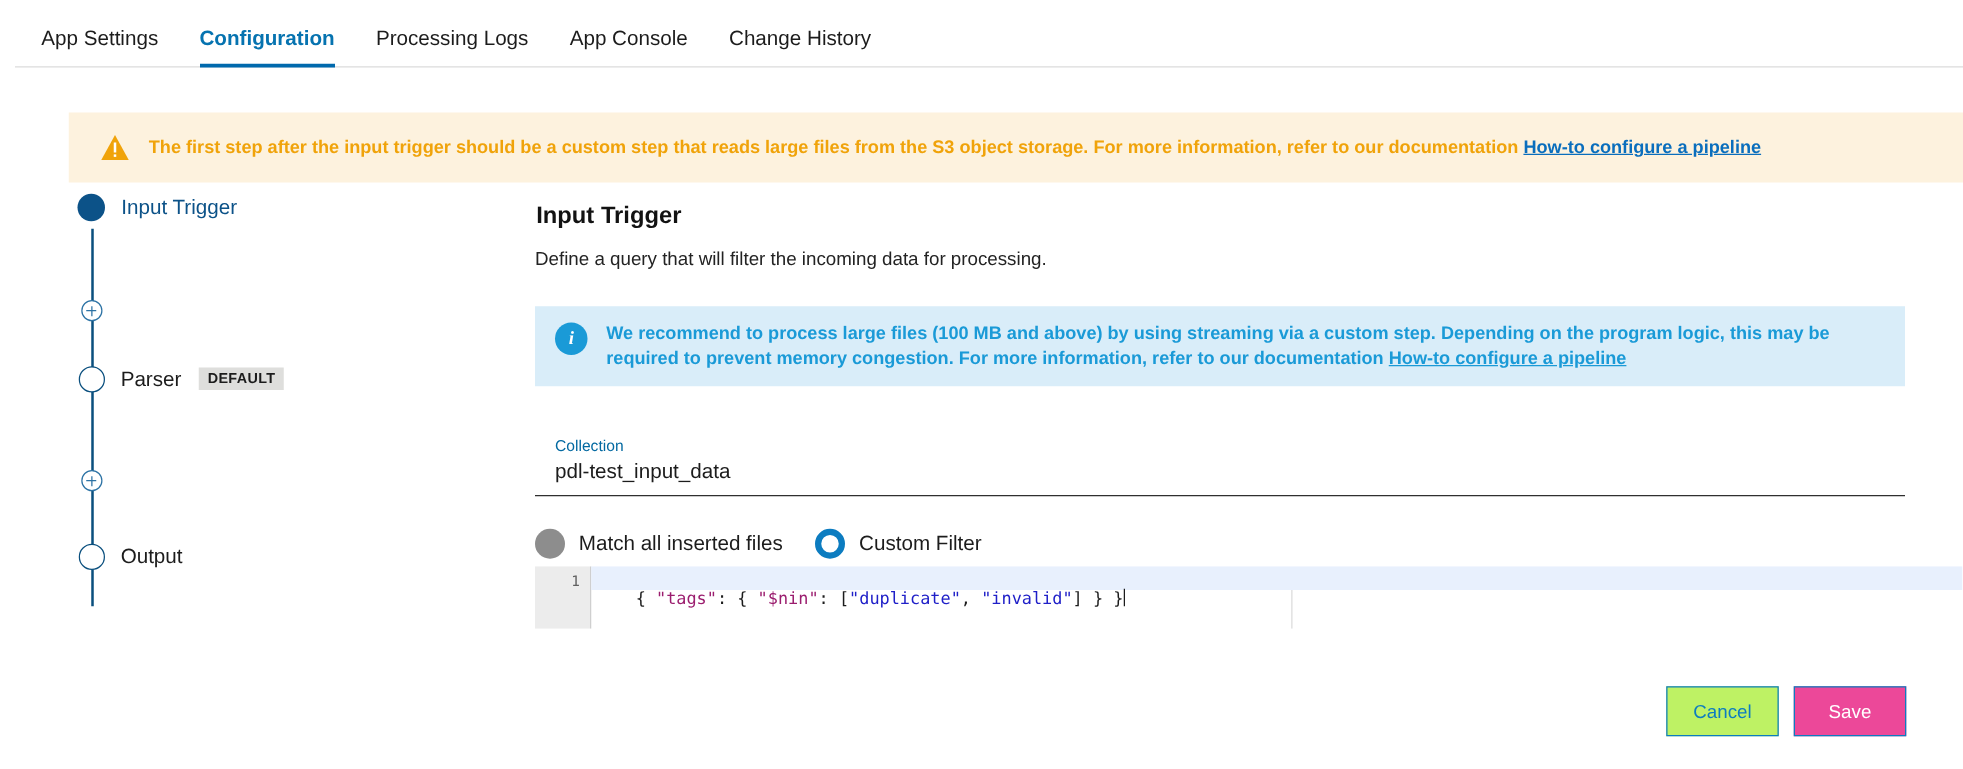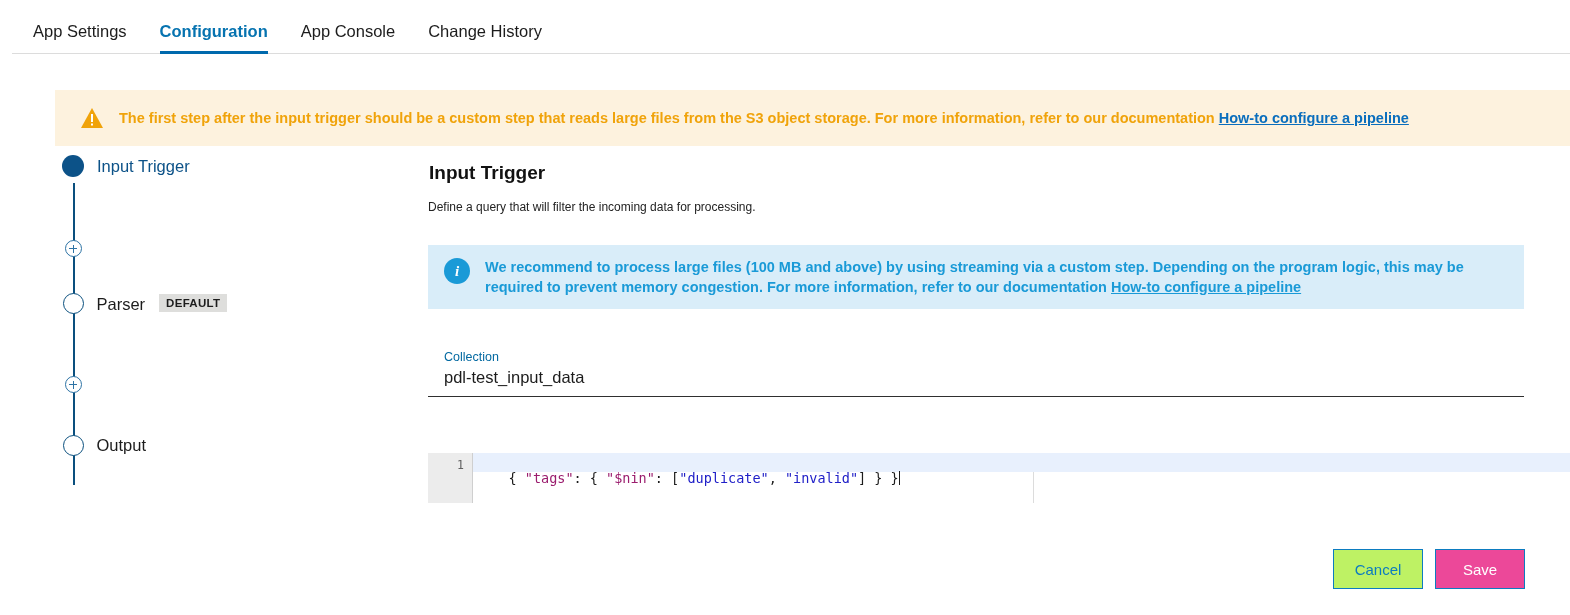--- a/index.html
+++ b/index.html
@@ -144,21 +144,21 @@
     width: 1100px;
   }
   .panel-title {
     font-size: 19px;
     font-weight: bold;
     color: #121212;
     margin: 0 0 0 1px;
     line-height: 26px;
   }
   .panel-sub {
-    font-size: 12px;
+    font-size: 15px;
     color: #232323;
     margin-top: 11px;
     line-height: 21px;
   }
 
   
   .info-banner {
     margin-top: 27px;
     width: 1096px;
     min-height: 62px;
@@ -344,20 +344,21 @@
     border: 1px solid #0c7cc0;
     width: 82px;
   }
 </style>
 </head>
 <body>
 
 <div class="tabbar">
   <div class="tab">App Settings</div>
   <div class="tab active">Configuration</div>
+  <div class="tab">Processing Logs</div>
   <div class="tab">App Console</div>
   <div class="tab">Change History</div>
 </div>
 
 <div class="warn-banner">
   <div class="warn-icon">
     <svg width="24" height="22" viewBox="0 0 24 22">
       <path d="M12 1 L23 21 L1 21 Z" fill="#f0a30a"></path>
       <rect x="11" y="7" width="2" height="8" fill="#ffffff"></rect>
       <rect x="11" y="16.5" width="2" height="2" fill="#ffffff"></rect>
@@ -404,20 +405,30 @@
     <div class="info-text">
       <span>We recommend to process large files (100 MB and above) by using streaming via a custom step. Depending on the program logic, this may be required to prevent memory congestion. For more information, refer to our documentation </span><span class="doclink">How-to configure a pipeline</span>
     </div>
   </div>
 
   <div class="field">
     <div class="field-label">Collection</div>
     <div class="field-value" placeholder="Collection">pdl-test_input_data</div>
   </div>
 
+  <div class="radio-row">
+    <div class="radio-item">
+      <div class="radio-off"></div>
+      <div class="radio-label">Match all inserted files</div>
+    </div>
+    <div class="radio-item">
+      <div class="radio-on"></div>
+      <div class="radio-label">Custom Filter</div>
+    </div>
+  </div>
 </div>
 
 <div class="editor">
   <div class="gutter">
     <div class="gutter-num">1</div>
   </div>
   <div class="gutter-border"></div>
   <div class="code-line-hl"></div>
   <div class="ruler"></div>
   <div class="code-text">

